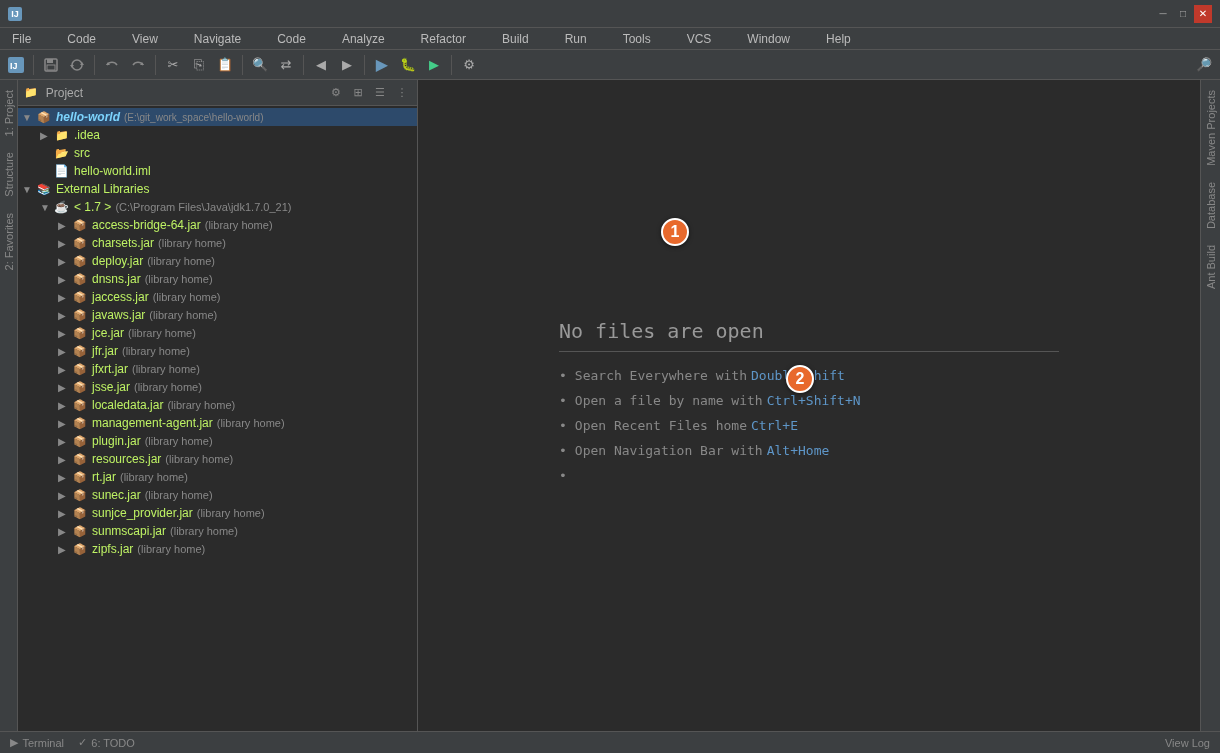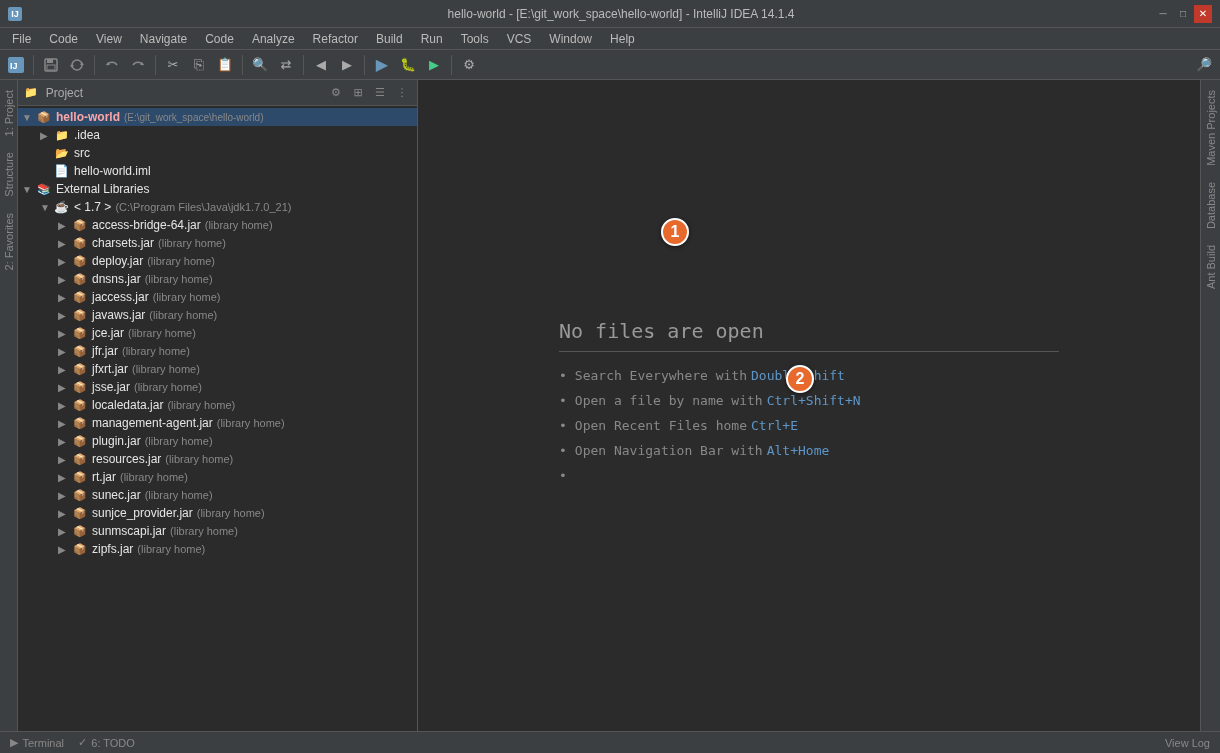--- a/index.html
+++ b/index.html
@@ -47,21 +47,21 @@
     .win-btn.close { background: #c0392b; color: white; }
 
     
     #menu-bar {
       background: #3c3f41;
       height: 22px;
       display: flex;
       align-items: center;
       padding: 0 4px;
       border-bottom: 1px solid #555;
-      gap: 2px;
+      gap: 20px;
     }
     .menu-item {
       padding: 2px 8px;
       font-size: 12px;
       color: #bbbbbb;
       cursor: pointer;
       border-radius: 2px;
     }
 
     
@@ -156,25 +156,26 @@
       width: 16px;
       height: 16px;
       margin-right: 4px;
       flex-shrink: 0;
       display: flex;
       align-items: center;
       justify-content: center;
       font-size: 11px;
     }
     .tree-label {
-      color: #e5e5e5;
+      color: #bef264;
     }
     .tree-label.project-root {
-      color: #fca5a5;
+      color: #7dd3fc;
       font-weight: bold;
+      font-style: italic;
     }
     .tree-label.lib-info {
       color: #888;
       font-size: 11px;
     }
 
     
     .icon-folder { color: #e8b951; }
     .icon-module { color: #6897bb; }
     .icon-jar { color: #cc7832; }
@@ -306,21 +307,20 @@
   </style>
 </head>
 <body>
 
 <div id="title-bar">
   <div style="width:80px; display:flex; gap:2px; align-items:center;">
     <div style="width:14px; height:14px; background:#6897bb; border-radius:2px; display:flex; align-items:center; justify-content:center; margin-right:4px;">
       <span style="color:white; font-size:9px; font-weight:bold;">IJ</span>
     </div>
   </div>
-  <span id="title-text">hello-world - [E:\git_work_space\hello-world] - IntelliJ IDEA 14.1.4</span>
   <div class="window-controls">
     <div class="win-btn">─</div>
     <div class="win-btn">□</div>
     <div class="win-btn close">✕</div>
   </div>
 </div>
 
 <div id="menu-bar">
   <div class="menu-item">File</div>
   <div class="menu-item">Code</div>

